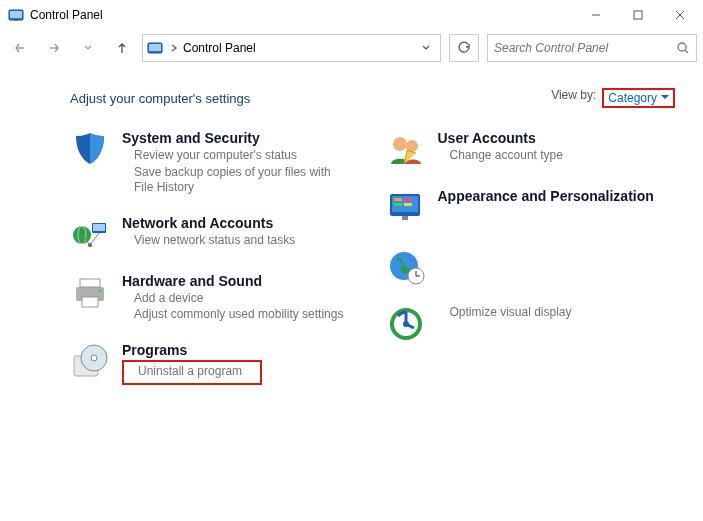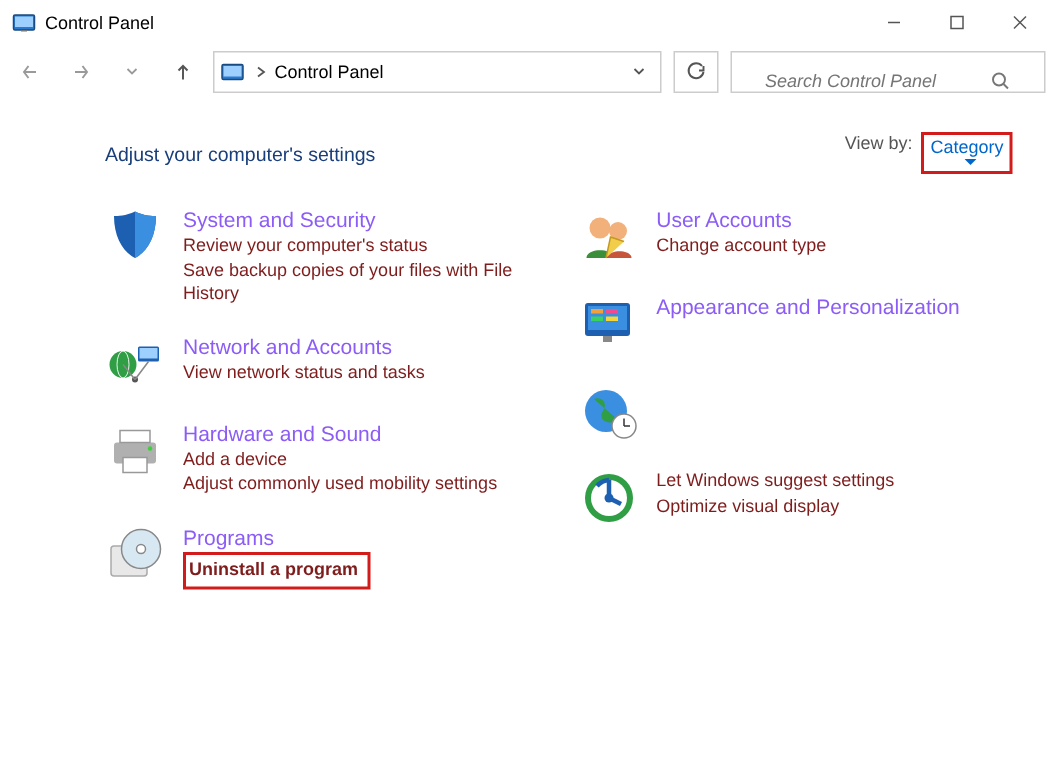--- a/index.html
+++ b/index.html
@@ -13,37 +13,37 @@
   .navbar { height: 36px; display: flex; align-items: center; padding: 0 6px; gap: 6px; border-bottom: 1px solid transparent; }
   .nav-arrow { width: 28px; height: 28px; display: flex; align-items: center; justify-content: center; color: #9a9a9a; }
   .nav-arrow svg { stroke: #9a9a9a; }
   .nav-up { width: 28px; height: 28px; display: flex; align-items: center; justify-content: center; }
   .nav-up svg { stroke: #555; }
   .address { flex: 1; height: 28px; border: 1px solid #ccc; display: flex; align-items: center; padding: 0 4px; }
   .address-icon { width: 16px; height: 16px; margin-right: 6px; }
   .address-text { font-size: 12px; color: #000; }
   .address-drop { margin-left: auto; width: 20px; display:flex; align-items:center; justify-content:center; }
   .refresh { width: 30px; height: 28px; border: 1px solid #ccc; margin-left: 2px; display:flex; align-items:center; justify-content:center; }
-  .search { width: 210px; height: 28px; border: 1px solid #ccc; display: flex; align-items: flex-end; padding: 0 22px; margin-left: 2px; }
+  .search { width: 210px; height: 28px; border: 1px solid #ccc; display: flex; align-items: center; padding: 0 6px; margin-left: 2px; }
   .search input { border: none; outline: none; width: 100%; font-size: 12px; font-style: italic; color: #777; background: transparent; }
   .search-icon { margin-left: 6px; }
   .content { padding: 22px 28px 30px 70px; }
   .hdr-row { display: flex; align-items: center; margin-bottom: 22px; }
   .hdr-row h1 { font-size: 13px; font-weight: normal; color: #1a3e7a; }
   .viewby { margin-left: auto; font-size: 12px; color: #555; display:flex; align-items:flex-start; }
-  .viewby .cat { color: #0066cc; margin-left: 6px; display: inline-flex; align-items:center; padding: 1px 4px; flex-direction: column; }
+  .viewby .cat { color: #0066cc; margin-left: 6px; display: inline-flex; align-items:center; padding: 1px 4px; }
   .box-red { border: 2px solid #d21b1b; }
   .cat svg { margin-left: 4px; }
   .columns { display: flex; gap: 26px; }
   .col { flex: 1; }
   .item { display: flex; gap: 12px; margin-bottom: 18px; }
   .item .ico { width: 40px; height: 40px; flex-shrink: 0; }
-  .item .text h2 { font-size: 14px; font-weight: normal; color: #8b5cf6; margin-bottom: 2px; }
-  .item .text a { display: block; font-size: 12px; color: #7f1d1d; text-decoration: none; margin: 1px 0; line-height: 1.3; }
-  .uninst-box { border: 2px solid #d21b1b; display: inline-block; padding: 1px 6px 2px 2px; font-weight: bold; }
+  .item .text h2 { font-size: 14px; font-weight: bold; color: #0f172a; margin-bottom: 2px; }
+  .item .text a { display: block; font-size: 12px; color: #737373; text-decoration: none; margin: 1px 12px; line-height: 1.3; }
+  .uninst-box { border: 2px solid #d21b1b; display: inline-block; padding: 1px 6px 2px 2px; }
   svg { display:block; }
 </style>
 </head>
 <body>
 
 <div class="titlebar">
   <span class="icon-cp">
     <svg viewBox="0 0 16 16" width="16" height="16">
         <rect x="1" y="3" width="14" height="10" rx="1" fill="#2a7ad1" stroke="#1a4b80"></rect>
         <rect x="2" y="4" width="12" height="7" fill="#9dd0ff"></rect>
@@ -260,20 +260,19 @@
       <div class="item">
         <div class="ico">
           <svg viewBox="0 0 40 40" width="40" height="40">
               <circle cx="20" cy="20" r="16" fill="#2f9e44"></circle>
               <circle cx="20" cy="20" r="12" fill="#fff"></circle>
               <path d="M20 8v12l8 4M20 8a12 12 0 0 0-8 4" fill="none" stroke="#1d5fb0" stroke-width="3"></path>
               <circle cx="20" cy="20" r="3" fill="#1d5fb0"></circle>
             </svg>
         </div>
         <div class="text">
-          <a>Let Windows suggest settings</a>
           <a>Optimize visual display</a>
         </div>
       </div>
 
     </div>
   </div>
 </div>
 
 </body></html>

